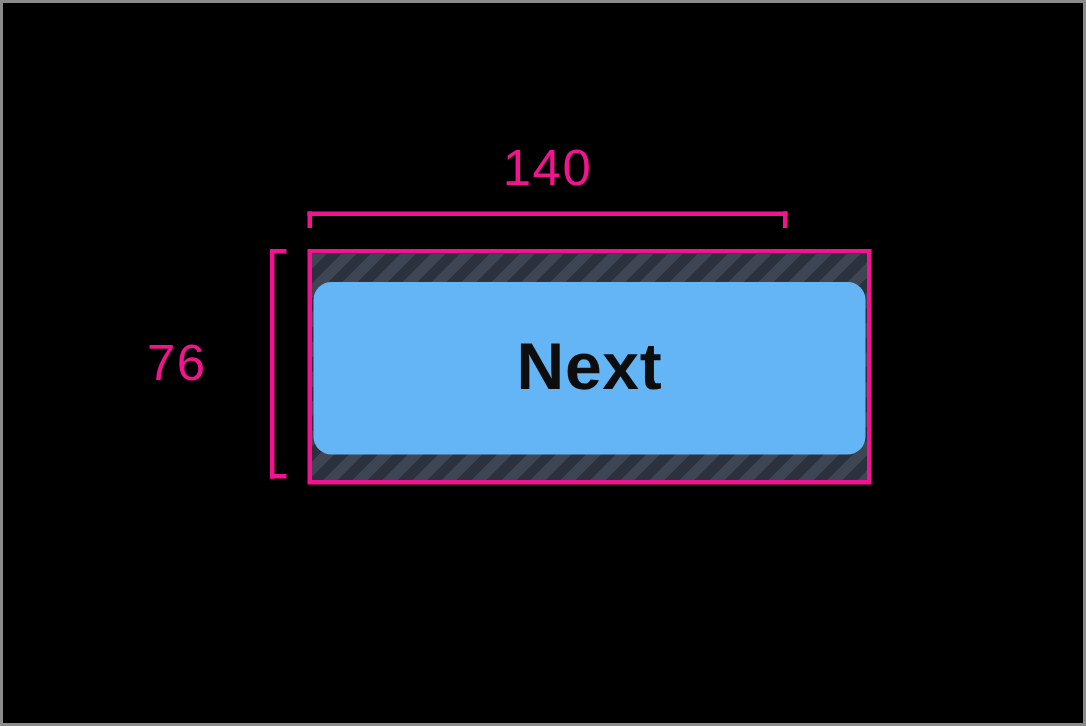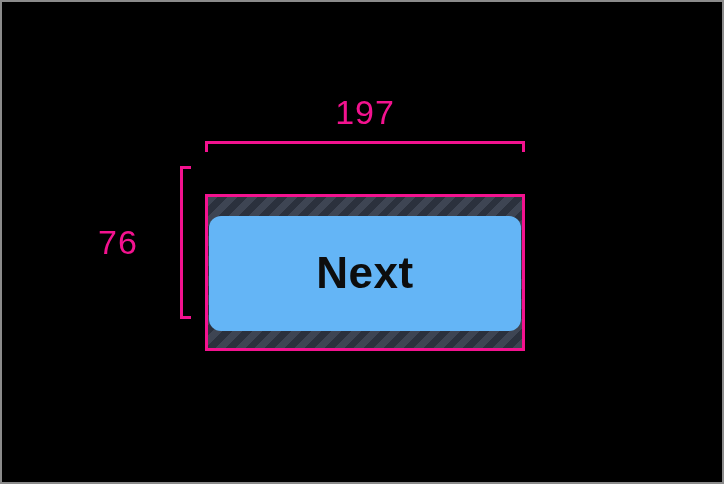--- a/index.html
+++ b/index.html
@@ -59,25 +59,24 @@
     border-left: 3px solid var(--annotation-pink, #f3128f);
     border-top: 3px solid var(--annotation-pink, #f3128f);
     border-bottom: 3px solid var(--annotation-pink, #f3128f);
   }
 
   
   .touch-target {
     position: absolute;
     left: 203px;
     top: 164px;
-    width: 320px;
+    width: 376px;
     height: 157px;
     box-sizing: border-box;
     border: 3px solid var(--annotation-pink, #f3128f);
-    margin-top: 28px;
   }
   .hatch {
     position: absolute;
     inset: 0;
     background: repeating-linear-gradient(
       135deg,
       var(--hatch-base, #3e4553) 0px,
       var(--hatch-base, #3e4553) 7px,
       var(--hatch-stripe, #2b313d) 7px,
       var(--hatch-stripe, #2b313d) 14px
@@ -108,21 +107,21 @@
     letter-spacing: 0.5px;
     line-height: 1;
     padding-bottom: 2px;
   }
 </style>
 </head>
 <body>
 
 <div class="canvas">
 
-  <div class="dim-label width">197</div>
+  <div class="dim-label width">140</div>
   <div class="bracket width"></div>
 
   <div class="dim-label height">76</div>
   <div class="bracket height"></div>
 
   <div class="touch-target">
     <div class="hatch"></div>
     <button class="next-button">
       <span class="label">Next</span>
     </button>

